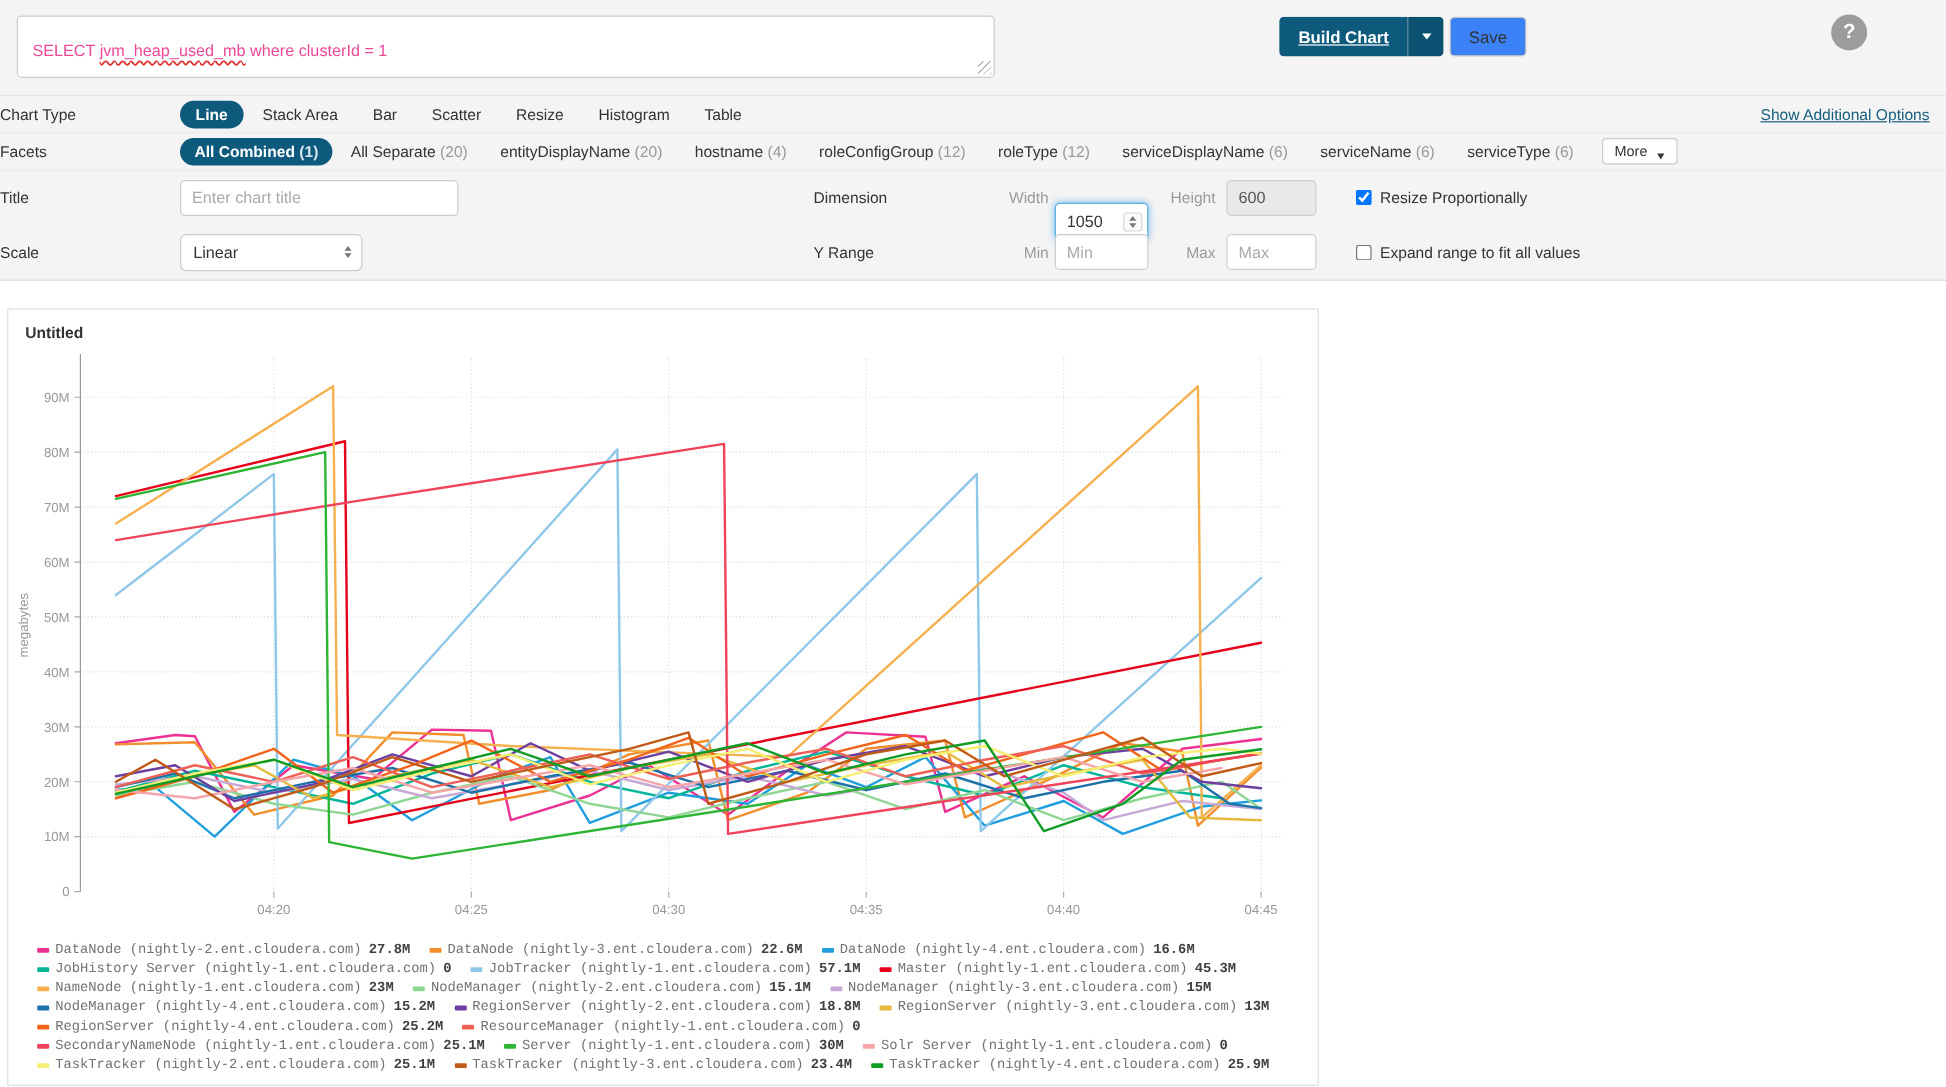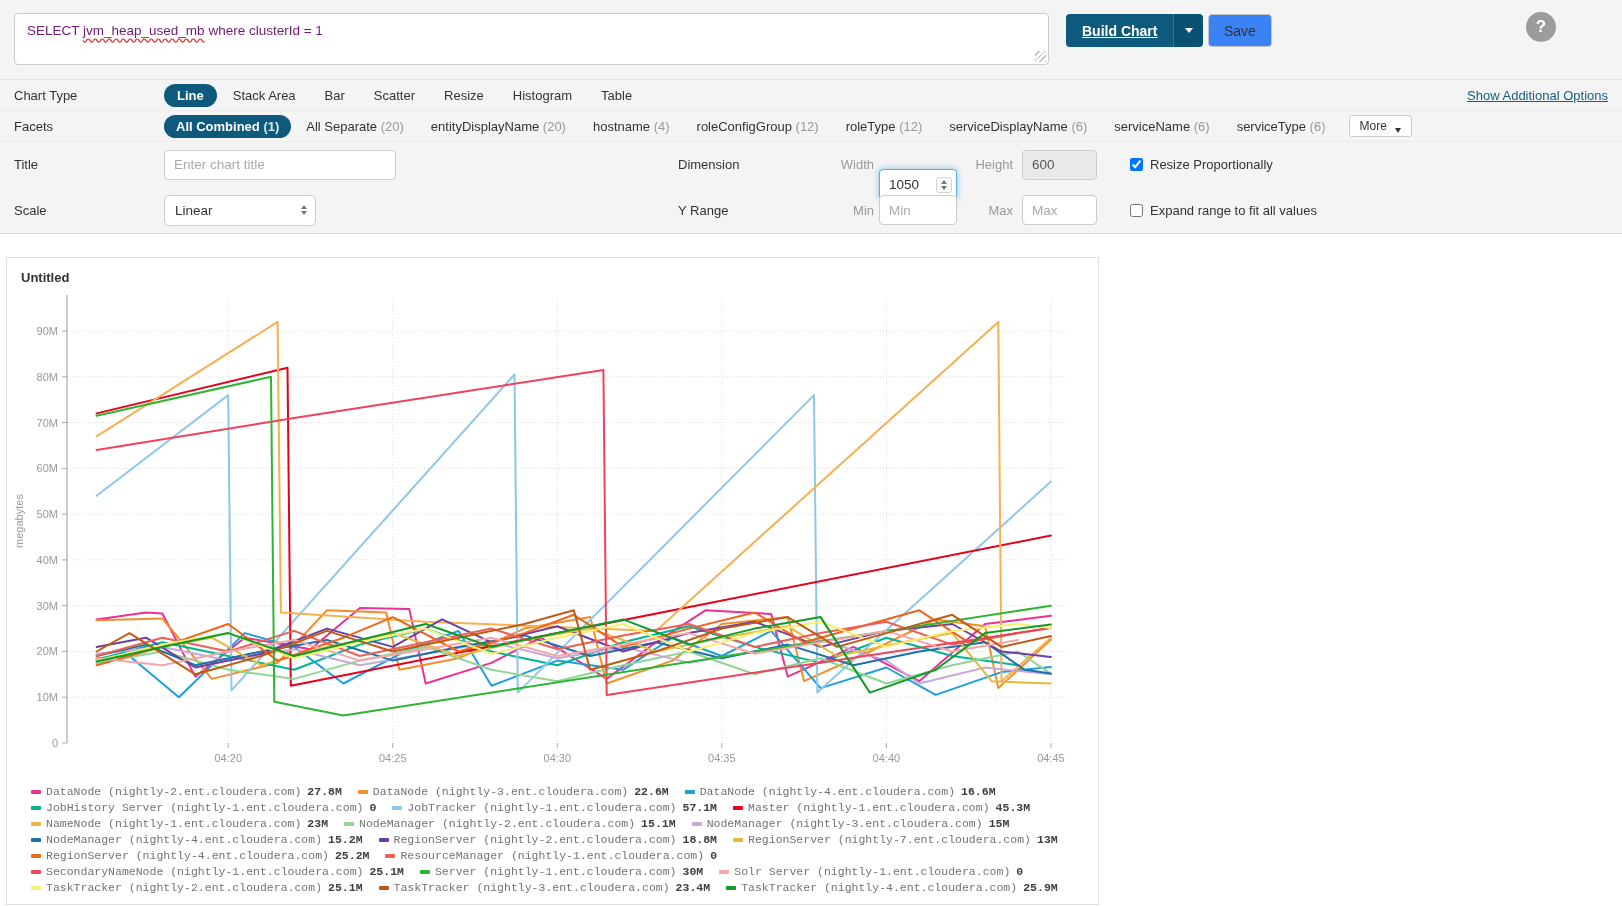--- a/index.html
+++ b/index.html
@@ -2,44 +2,44 @@
 <html><head>
 <meta charset="utf-8">
 <style>
   * { box-sizing: border-box; margin: 0; padding: 0; }
   html,body { width:1622px; height:906px; background:#fff; overflow:hidden;
     font-family:"Liberation Sans", sans-serif; color:#333; }
 
   
   .controls { background:#f4f4f4; border-bottom:1px solid #dcdcdc; }
   .toolbar-row { position:relative; height:80px; border-bottom:1px solid #e3e3e3; }
-  .query-box { position:absolute; left:14px; top:13px; width:1035px; height:52px;
-    background:#fff; border:1px solid #ccc; border-radius:4px; padding:8px 12px;
-    font-size:13.5px; color:#701a75; line-height:1.3; }
+  .query-box { position:absolute; left:14px; top:13px; width:815px; height:52px;
+    background:#fff; border:1px solid #ccc; border-radius:4px; padding:20px 12px;
+    font-size:13.5px; color:#ec4899; line-height:1.3; }
   .query-box .metric { text-decoration:underline; text-decoration-style:wavy;
     text-decoration-color:#e03131; text-underline-offset:3px; }
   .query-grip { position:absolute; right:2px; bottom:2px; width:11px; height:11px;
     background:repeating-linear-gradient(315deg,#bbb 0 1px,transparent 1px 4px); }
   .btn-split { position:absolute; left:1066px; top:14px; height:33px; display:flex;
     border-radius:4px; overflow:hidden; cursor:pointer;
     box-shadow:inset 0 -1px 0 rgba(0,0,0,.15); }
   .btn-main { background:#0e5a7d; color:#fff; font-size:14px; font-weight:bold;
     padding:0 16px; display:flex; align-items:center;text-decoration:underline; }
   .btn-caret { background:#0b5172; width:30px; display:flex; align-items:center;
     justify-content:center; border-left:1px solid rgba(255,255,255,.2); }
   .caret-down { width:0; height:0; border-left:4px solid transparent;
     border-right:4px solid transparent; border-top:5px solid #fff; }
   .btn-save { position:absolute; left:1208px; top:14px; height:33px; padding:0 15px;
     background:#3b82f6; border:1px solid #c5c5c5; border-radius:4px; font-size:14px;
     color:#333; cursor:pointer; font-family:inherit; }
   .help-circle { position:absolute; left:1526px; top:12px; width:30px; height:30px;
     border-radius:50%; background:#9c9c9c; color:#fff; font-size:17px; font-weight:bold;
     display:flex; align-items:center; justify-content:center; cursor:pointer; }
 
-  .row { position:relative; display:flex; align-items:center; padding-left:14px; }
+  .row { position:relative; display:flex; align-items:center; }
   .row-charttype { height:31px; border-bottom:1px solid #ececec; }
   .row-facets { height:31px; border-bottom:1px solid #ececec; }
   .row-title { height:45px; }
   .row-scale { height:46px; }
   .row-label { width:150px; font-size:13px; color:#333; flex:none; }
 
   .pills { display:flex; align-items:center; }
   .ct-tab { padding:4px 13px; margin-right:3px; font-size:13px; color:#333;
     border-radius:14px; cursor:pointer; white-space:nowrap; }
   .facet-pill { padding:4px 12px; margin-right:3px; font-size:13px; color:#333;
@@ -318,21 +318,21 @@
         <span class="legend-name">NodeManager (nightly-4.ent.cloudera.com)</span>
         <span class="legend-value">15.2M</span>
       </span>
       <span class="legend-item">
         <span class="legend-swatch" style="background: rgb(109, 63, 158);"></span>
         <span class="legend-name">RegionServer (nightly-2.ent.cloudera.com)</span>
         <span class="legend-value">18.8M</span>
       </span>
       <span class="legend-item">
         <span class="legend-swatch" style="background: rgb(227, 186, 60);"></span>
-        <span class="legend-name">RegionServer (nightly-7.ent.cloudera.com)</span>
+        <span class="legend-name">RegionServer (nightly-3.ent.cloudera.com)</span>
         <span class="legend-value">13M</span>
       </span>
       <span class="legend-item">
         <span class="legend-swatch" style="background: rgb(242, 100, 25);"></span>
         <span class="legend-name">RegionServer (nightly-4.ent.cloudera.com)</span>
         <span class="legend-value">25.2M</span>
       </span>
       <span class="legend-item">
         <span class="legend-swatch" style="background: rgb(238, 95, 85);"></span>
         <span class="legend-name">ResourceManager (nightly-1.ent.cloudera.com)</span>

